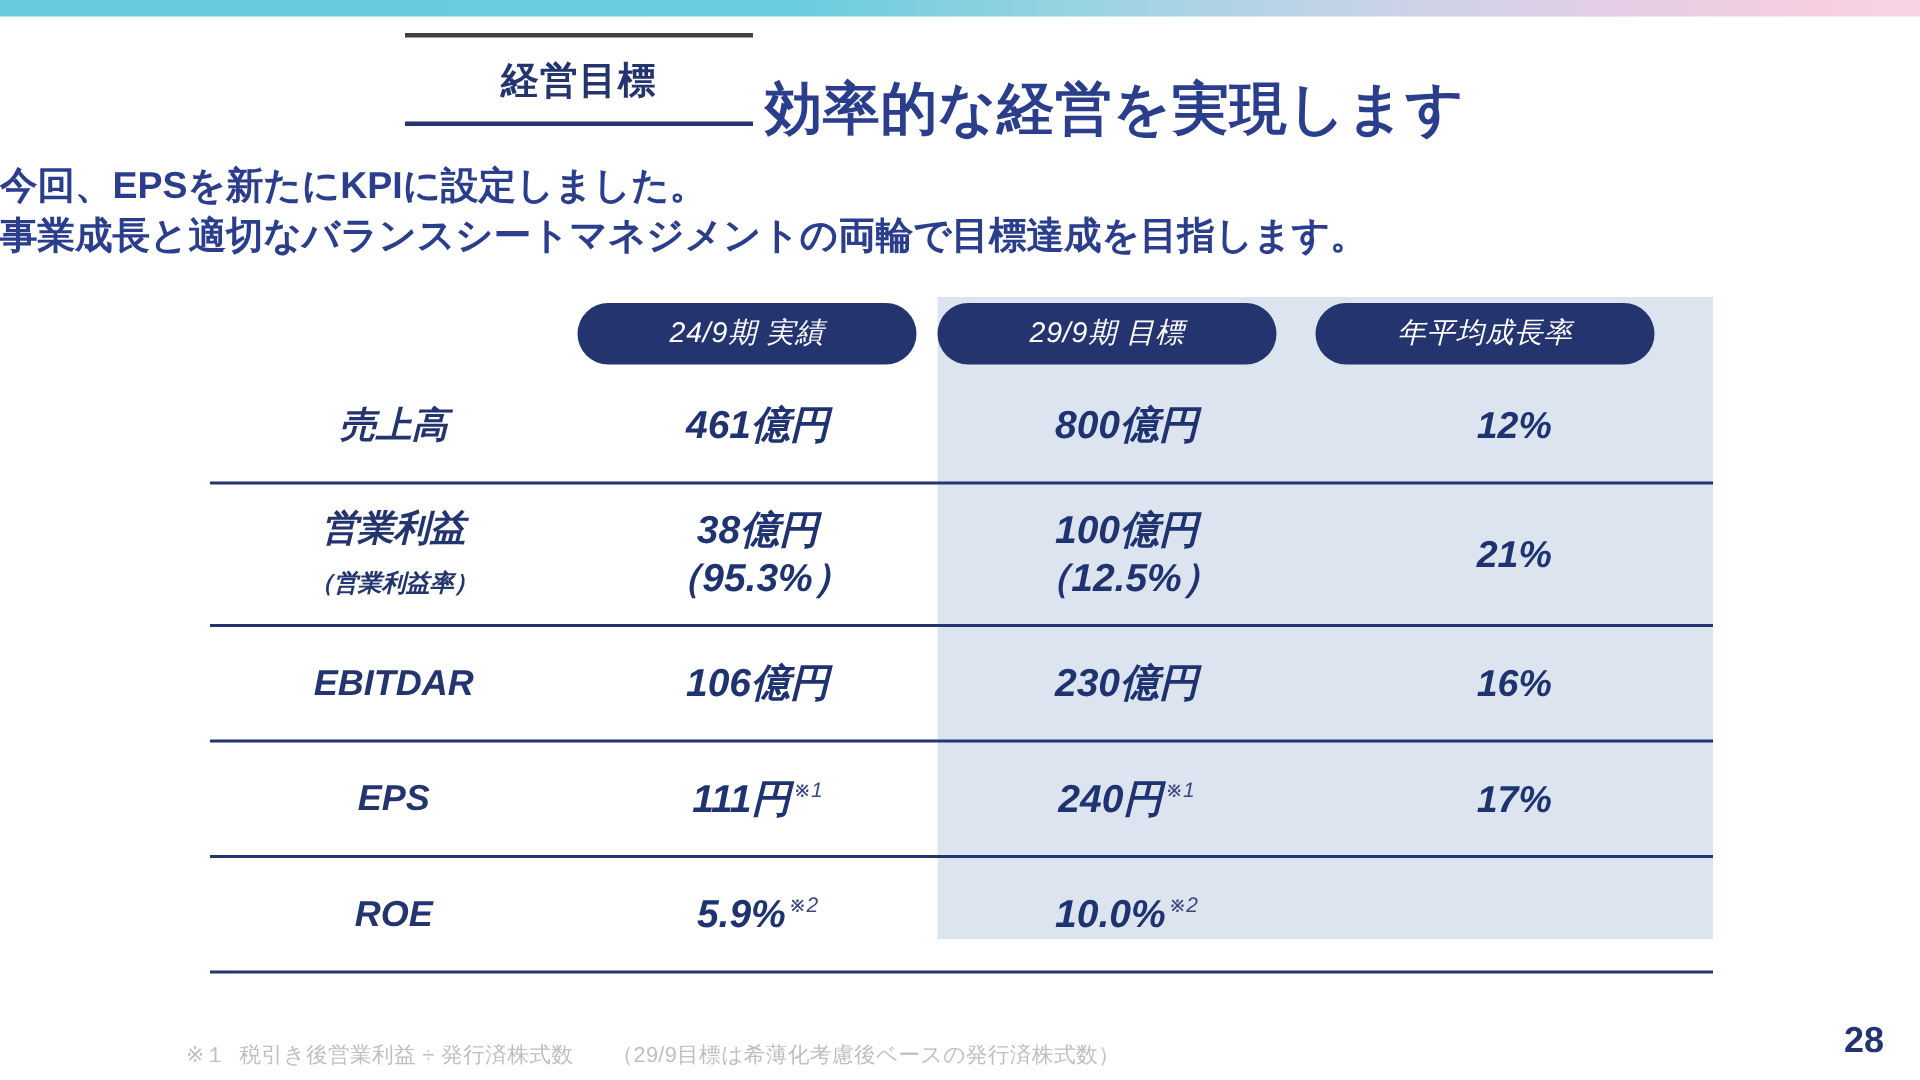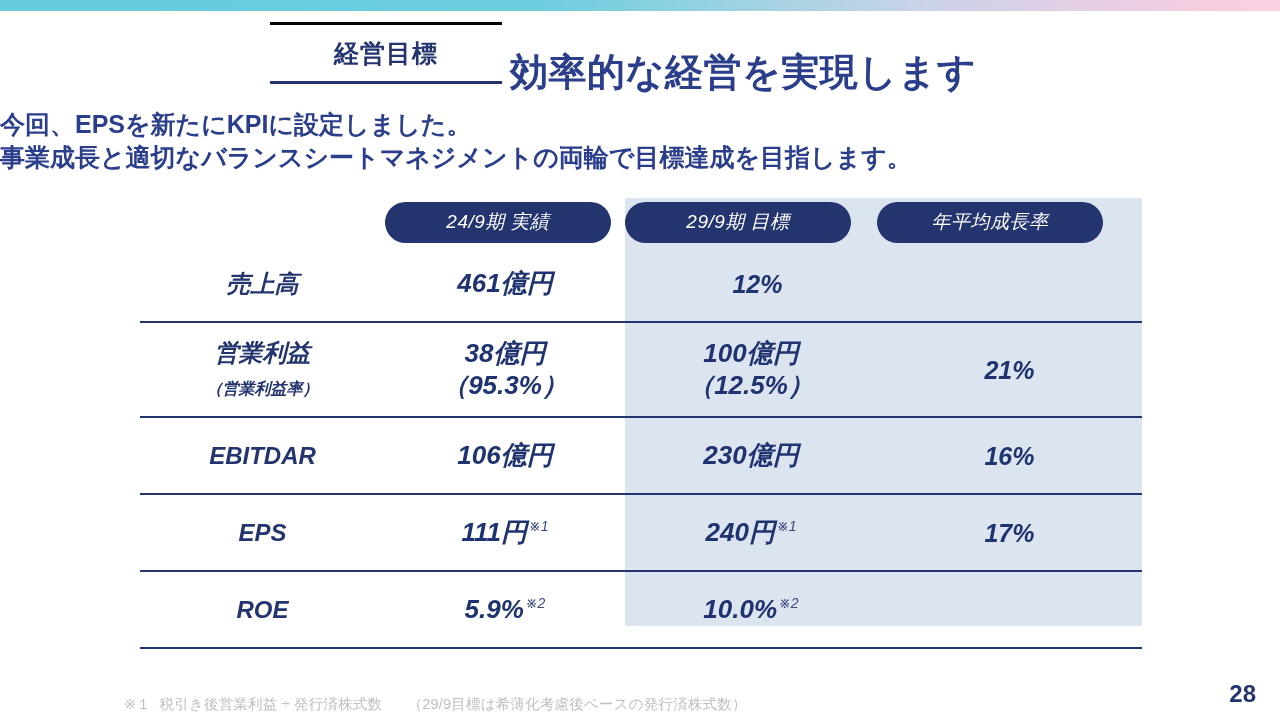--- a/index.html
+++ b/index.html
@@ -39,21 +39,21 @@
     left: 0;
     width: 1280px;
     height: 64px;
   }
   .eyebrow {
     position: absolute;
     left: 270px;
     top: 0px;
     width: 232px;
     height: 62px;
-    border-top: 3px solid #000000;
+    border-top: 3px solid #404040;
     border-bottom: 3px solid #23346E;
     box-sizing: border-box;
     display: flex;
     align-items: center;
     justify-content: center;
   }
   .eyebrow span {
     font-size: 25px;
     font-weight: bold;
     letter-spacing: 1px;
@@ -245,20 +245,23 @@
       </div>
     </div>
 
     <div class="row data-row">
       <div class="cell c-label">
         <div class="metric-name">売上高</div>
       </div>
       <div class="cell c-act">
         <div class="val">461億円</div>
       </div>
+      <div class="cell c-tgt">
+        <div class="val">800億円</div>
+      </div>
       <div class="cell c-cagr">
         <div class="val cagr">12%</div>
       </div>
     </div>
 
     <div class="row data-row tall">
       <div class="cell c-label">
         <div class="metric-name">営業利益</div>
         <div class="metric-sub">（営業利益率）</div>
       </div>

